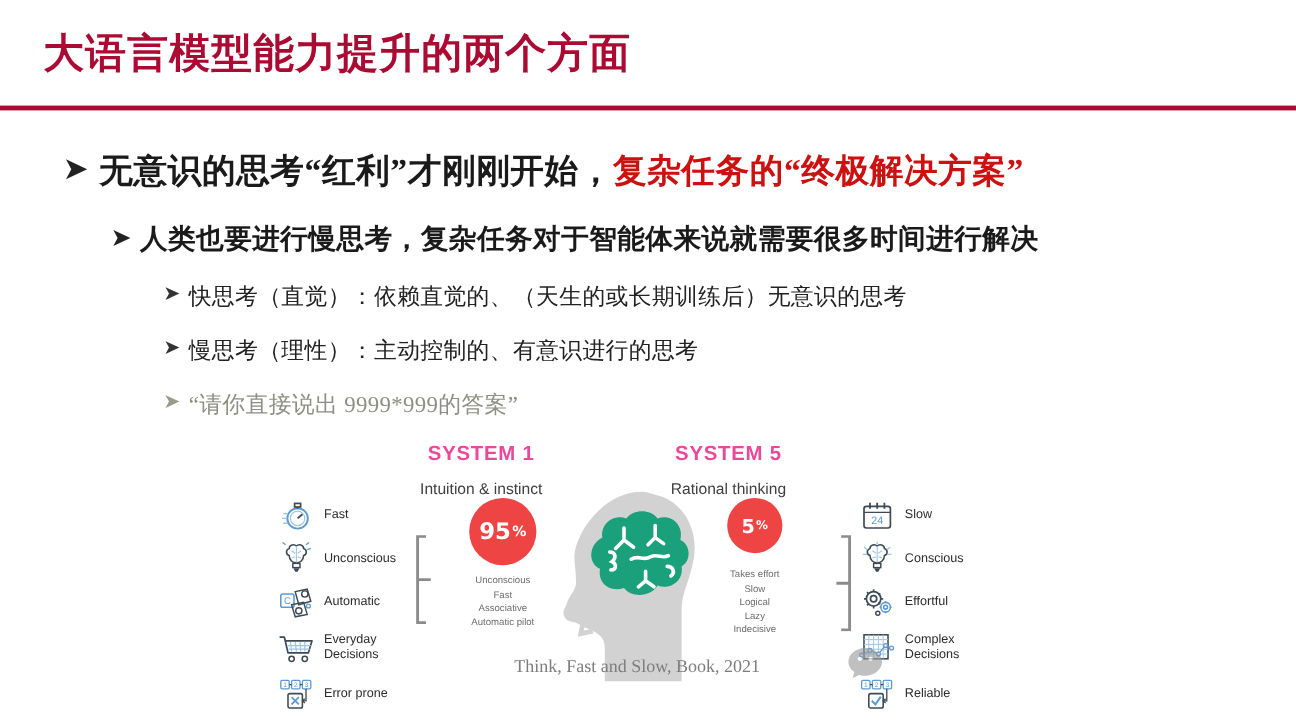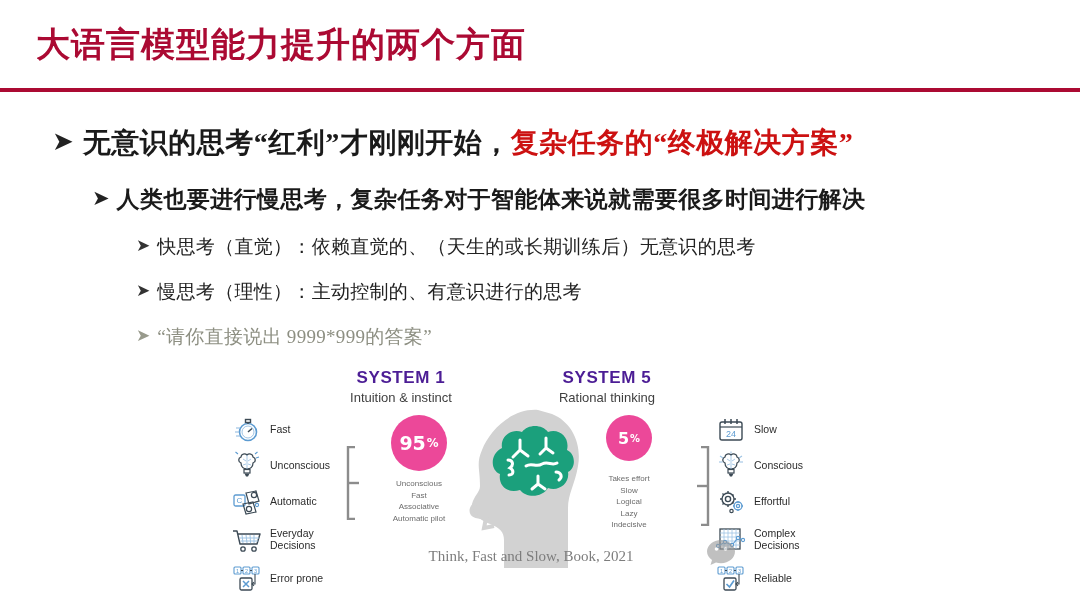--- a/index.html
+++ b/index.html
@@ -55,32 +55,32 @@
   .lvl3.muted .marker{color:#989a8c;}
   .lvl3.muted .btext{color:#8d8f82;}
 
   
   .info{
     position:absolute;left:228px;top:368px;width:628px;height:205px;
     font-family:"Liberation Sans", sans-serif;
   }
   .sys-head{position:absolute;text-align:center;width:170px;}
   .sys-head .sys-name{
-    font-weight:bold;font-size:17px;color:#4c1d95;letter-spacing:.6px;
+    font-weight:bold;font-size:17px;color:#ec4899;letter-spacing:.6px;
   }
   .sys-head .sys-sub{
-    font-size:13px;color:#3f3f3f;margin-top:2px;
+    font-size:13px;color:#3f3f3f;margin-top:12px;
   }
   #sys1head{left:88px;top:0;}
   #sys2head{left:294px;top:0;}
 
   
   .pct{
     position:absolute;border-radius:50%;
-    background:#ec4899;
+    background:#ef4444;
     display:flex;align-items:center;justify-content:center;
     color:#fff;font-family:"DejaVu Sans", sans-serif;font-weight:bold;
   }
   #pct1{left:163px;top:47px;width:56px;height:56px;font-size:19px;}
   #pct2{left:378px;top:47px;width:46px;height:46px;font-size:16px;}
   .pct .sign{font-size:.62em;font-weight:bold;margin-left:1px;}
 
   .pct-list{
     position:absolute;text-align:center;font-size:8px;color:#6c6c6c;
     line-height:1.45;width:110px;

